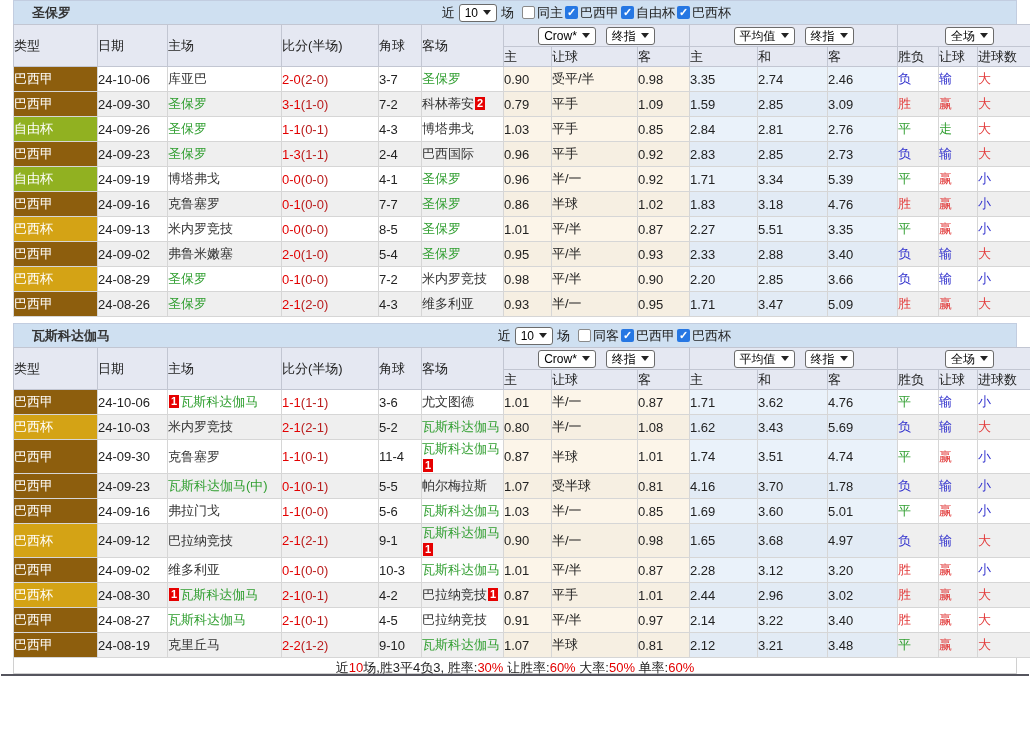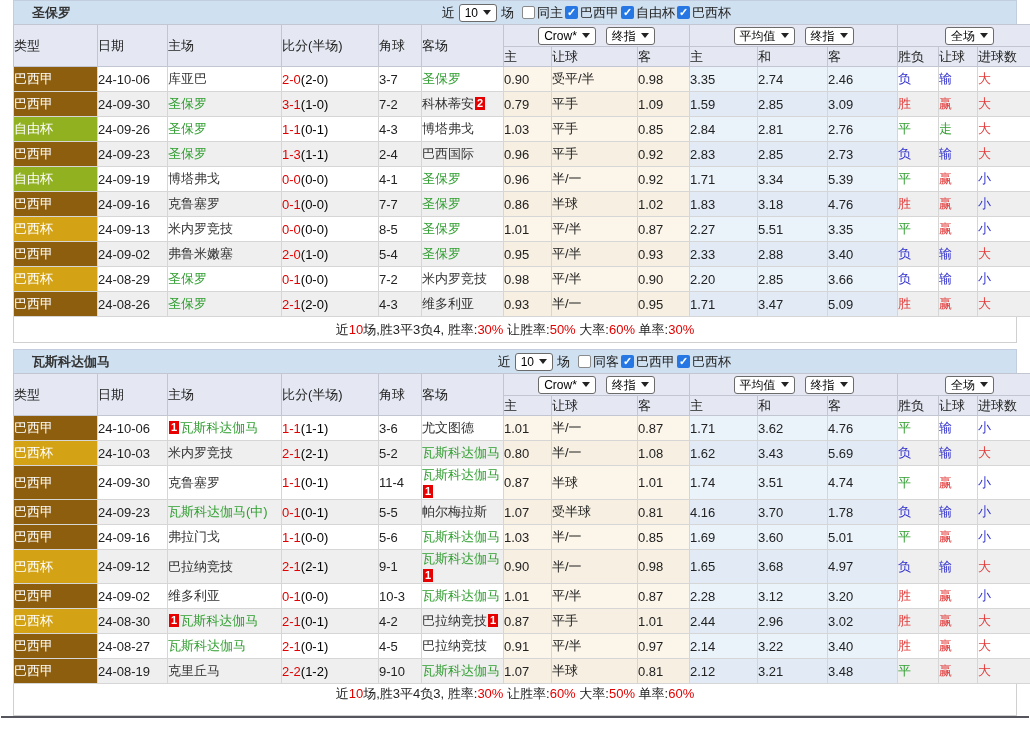--- a/index.html
+++ b/index.html
@@ -58,28 +58,28 @@
   tbody tr:nth-child(even) td.c-crow { background:#f6efe2; }
   tbody tr:nth-child(even) td.c-avg  { background:#e2ebf5; }
   td.type { color:#fff; }
   .team { color:#333; }
   .team.self { color:#2f9e2f; }
   .card {
     display:inline-block; background:#e60000; color:#fff; font-size:11px; font-weight:bold;
     line-height:13px; min-width:9px; padding:0 2px; margin:0 1px; vertical-align:1px;
   }
   .ft { color:#e30000; }
-  .ht { color:#000000; }
+  .ht { color:#b91c1c; }
 
   
   .summary {
     height:26px; line-height:25px; text-align:center; background:#fff;
     border:1px solid #d0d0d0; border-top:none; font-size:13px; color:#222;
   }
-  .summary.last { height:32px; line-height:19px; }
+  .summary.last { height:16px; line-height:19px; }
   .summary .red { color:#e30000; }
   .gap-row { height:6px; background:#fff; }
   .bottom-line { height:2px; background:#55555e; margin:0 1px; }
 </style>
 </head>
 <body>
 
 <div class="page">
 
 
@@ -340,21 +340,20 @@
             <td class="c-crow">0.95</td>
             <td class="c-avg">1.71</td>
             <td class="c-avg">3.47</td>
             <td class="c-avg">5.09</td>
             <td style="color: rgb(226, 59, 59);">胜</td>
             <td style="color: rgb(226, 59, 59);">赢</td>
             <td style="color: rgb(226, 59, 59);">大</td>
           </tr>
         </tbody>
     </table>
-    <div class="summary"><span>近</span><span class="red">10</span><span>场,胜3平3负4, 胜率:</span><span class="red">30%</span><span> 让胜率:</span><span class="red">50%</span><span> 大率:</span><span class="red">60%</span><span> 单率:</span><span class="red">30%</span></div>
   </div>
 
   <div class="gap-row"></div>
 
   <div class="section">
     <div class="sec-head">
       <span class="team-label">瓦斯科达伽马</span>
       <span class="controls">
           <span>近</span>
           <span class="dd">

